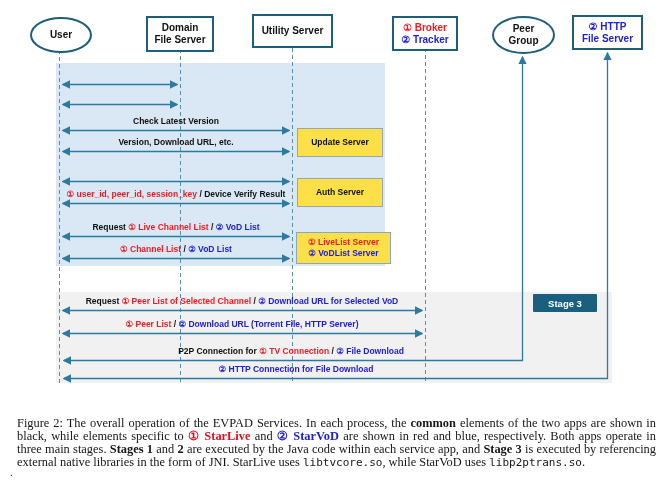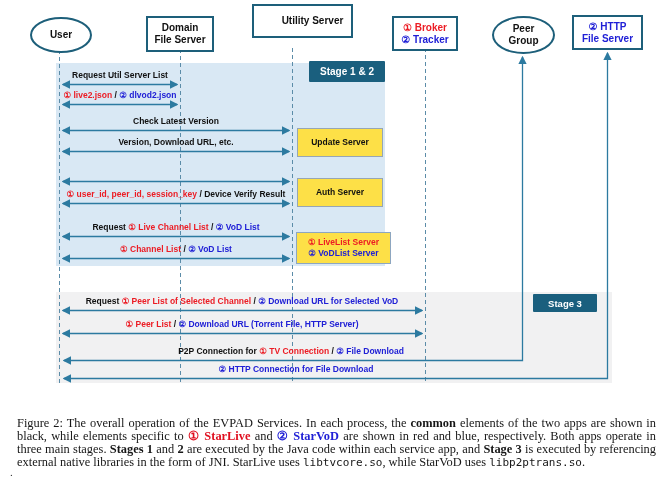--- a/index.html
+++ b/index.html
@@ -11,21 +11,21 @@
   #band3{left:56px;top:292px;width:556px;height:91px;background:#f1f1f2;}
   
   #lines{position:absolute;left:0;top:0;z-index:2;}
   
   .actor{position:absolute;z-index:3;background:#ffffff;border:2px solid #1d5f7a;
          display:flex;flex-direction:column;align-items:center;justify-content:center;
          font-weight:bold;font-size:10px;line-height:12px;color:#111;text-align:center;}
   .ellipse{border-radius:50%;}
   #actor-user{left:30px;top:17px;width:58px;height:32px;}
   #actor-domain{left:146px;top:16px;width:64px;height:32px;}
-  #actor-utility{left:252px;top:4px;width:77px;height:30px;padding-left:20px;}
+  #actor-utility{left:252px;top:14px;width:77px;height:30px;}
   #actor-broker{left:392px;top:16px;width:62px;height:31px;}
   #actor-peer{left:492px;top:16px;width:59px;height:34px;}
   #actor-http{left:572px;top:15px;width:67px;height:31px;}
   
   .badge{position:absolute;z-index:4;background:#1a5f7e;color:#ffffff;font-weight:bold;
          display:flex;align-items:center;justify-content:center;border-radius:1px;}
   #badge12{left:309px;top:61px;width:76px;height:21px;font-size:10px;}
   #badge3{left:533px;top:294px;width:64px;height:18px;font-size:9.5px;}
   
   .sidebox{position:absolute;z-index:3;background:#fde047;border:1px solid #97a6b4;
@@ -110,36 +110,33 @@
     </div>
   <div id="actor-peer" class="actor ellipse">
       <div><span class="c-k">Peer</span></div>
       <div><span class="c-k">Group</span></div>
     </div>
   <div id="actor-http" class="actor">
       <div><span class="c-b">② HTTP</span></div>
       <div><span class="c-b">File Server</span></div>
     </div>
 
-  <div id="badge12" class="badge">Stage 1 &amp; 2</div>
   <div id="badge3" class="badge">Stage 3</div>
 
   <div id="box-update" class="sidebox">
       <div><span class="c-k">Update Server</span></div>
     </div>
   <div id="box-auth" class="sidebox">
       <div><span class="c-k">Auth Server</span></div>
     </div>
   <div id="box-list" class="sidebox">
       <div><span class="c-r">① LiveList Server</span></div>
       <div><span class="c-b">② VoDList Server</span></div>
     </div>
 
-  <div class="msg" style="left:60px;top:70px;width:120px"><span class="c-k">Request Util Server List</span></div>
-  <div class="msg" style="left:60px;top:90px;width:120px"><span class="c-r">① live2.json</span><span class="c-k"> / </span><span class="c-b">② dlvod2.json</span></div>
   <div class="msg" style="left:60px;top:116px;width:232px"><span class="c-k">Check Latest Version</span></div>
   <div class="msg" style="left:60px;top:137px;width:232px"><span class="c-k">Version, Download URL, etc.</span></div>
   <div class="msg" style="left:60px;top:189px;width:232px"><span class="c-r">① user_id, peer_id, session_key</span><span class="c-k"> / Device Verify Result</span></div>
   <div class="msg" style="left:60px;top:222px;width:232px"><span class="c-k">Request </span><span class="c-r">① Live Channel List</span><span class="c-k"> / </span><span class="c-b">② VoD List</span></div>
   <div class="msg" style="left:60px;top:244px;width:232px"><span class="c-r">① Channel List</span><span class="c-k"> / </span><span class="c-b">② VoD List</span></div>
   <div class="msg" style="left:60px;top:296px;width:364px"><span class="c-k">Request </span><span class="c-r">① Peer List of Selected Channel</span><span class="c-k"> / </span><span class="c-b">② Download URL for Selected VoD</span></div>
   <div class="msg" style="left:60px;top:319px;width:364px"><span class="c-r">① Peer List</span><span class="c-k"> / </span><span class="c-b">② Download URL (Torrent File, HTTP Server)</span></div>
   <div class="msg" style="left:60px;top:346px;width:462px"><span class="c-k">P2P Connection for </span><span class="c-r">① TV Connection</span><span class="c-k"> / </span><span class="c-b">② File Download</span></div>
   <div class="msg" style="left:60px;top:364px;width:472px"><span class="c-b">② HTTP Connection for File Download</span></div>
 

